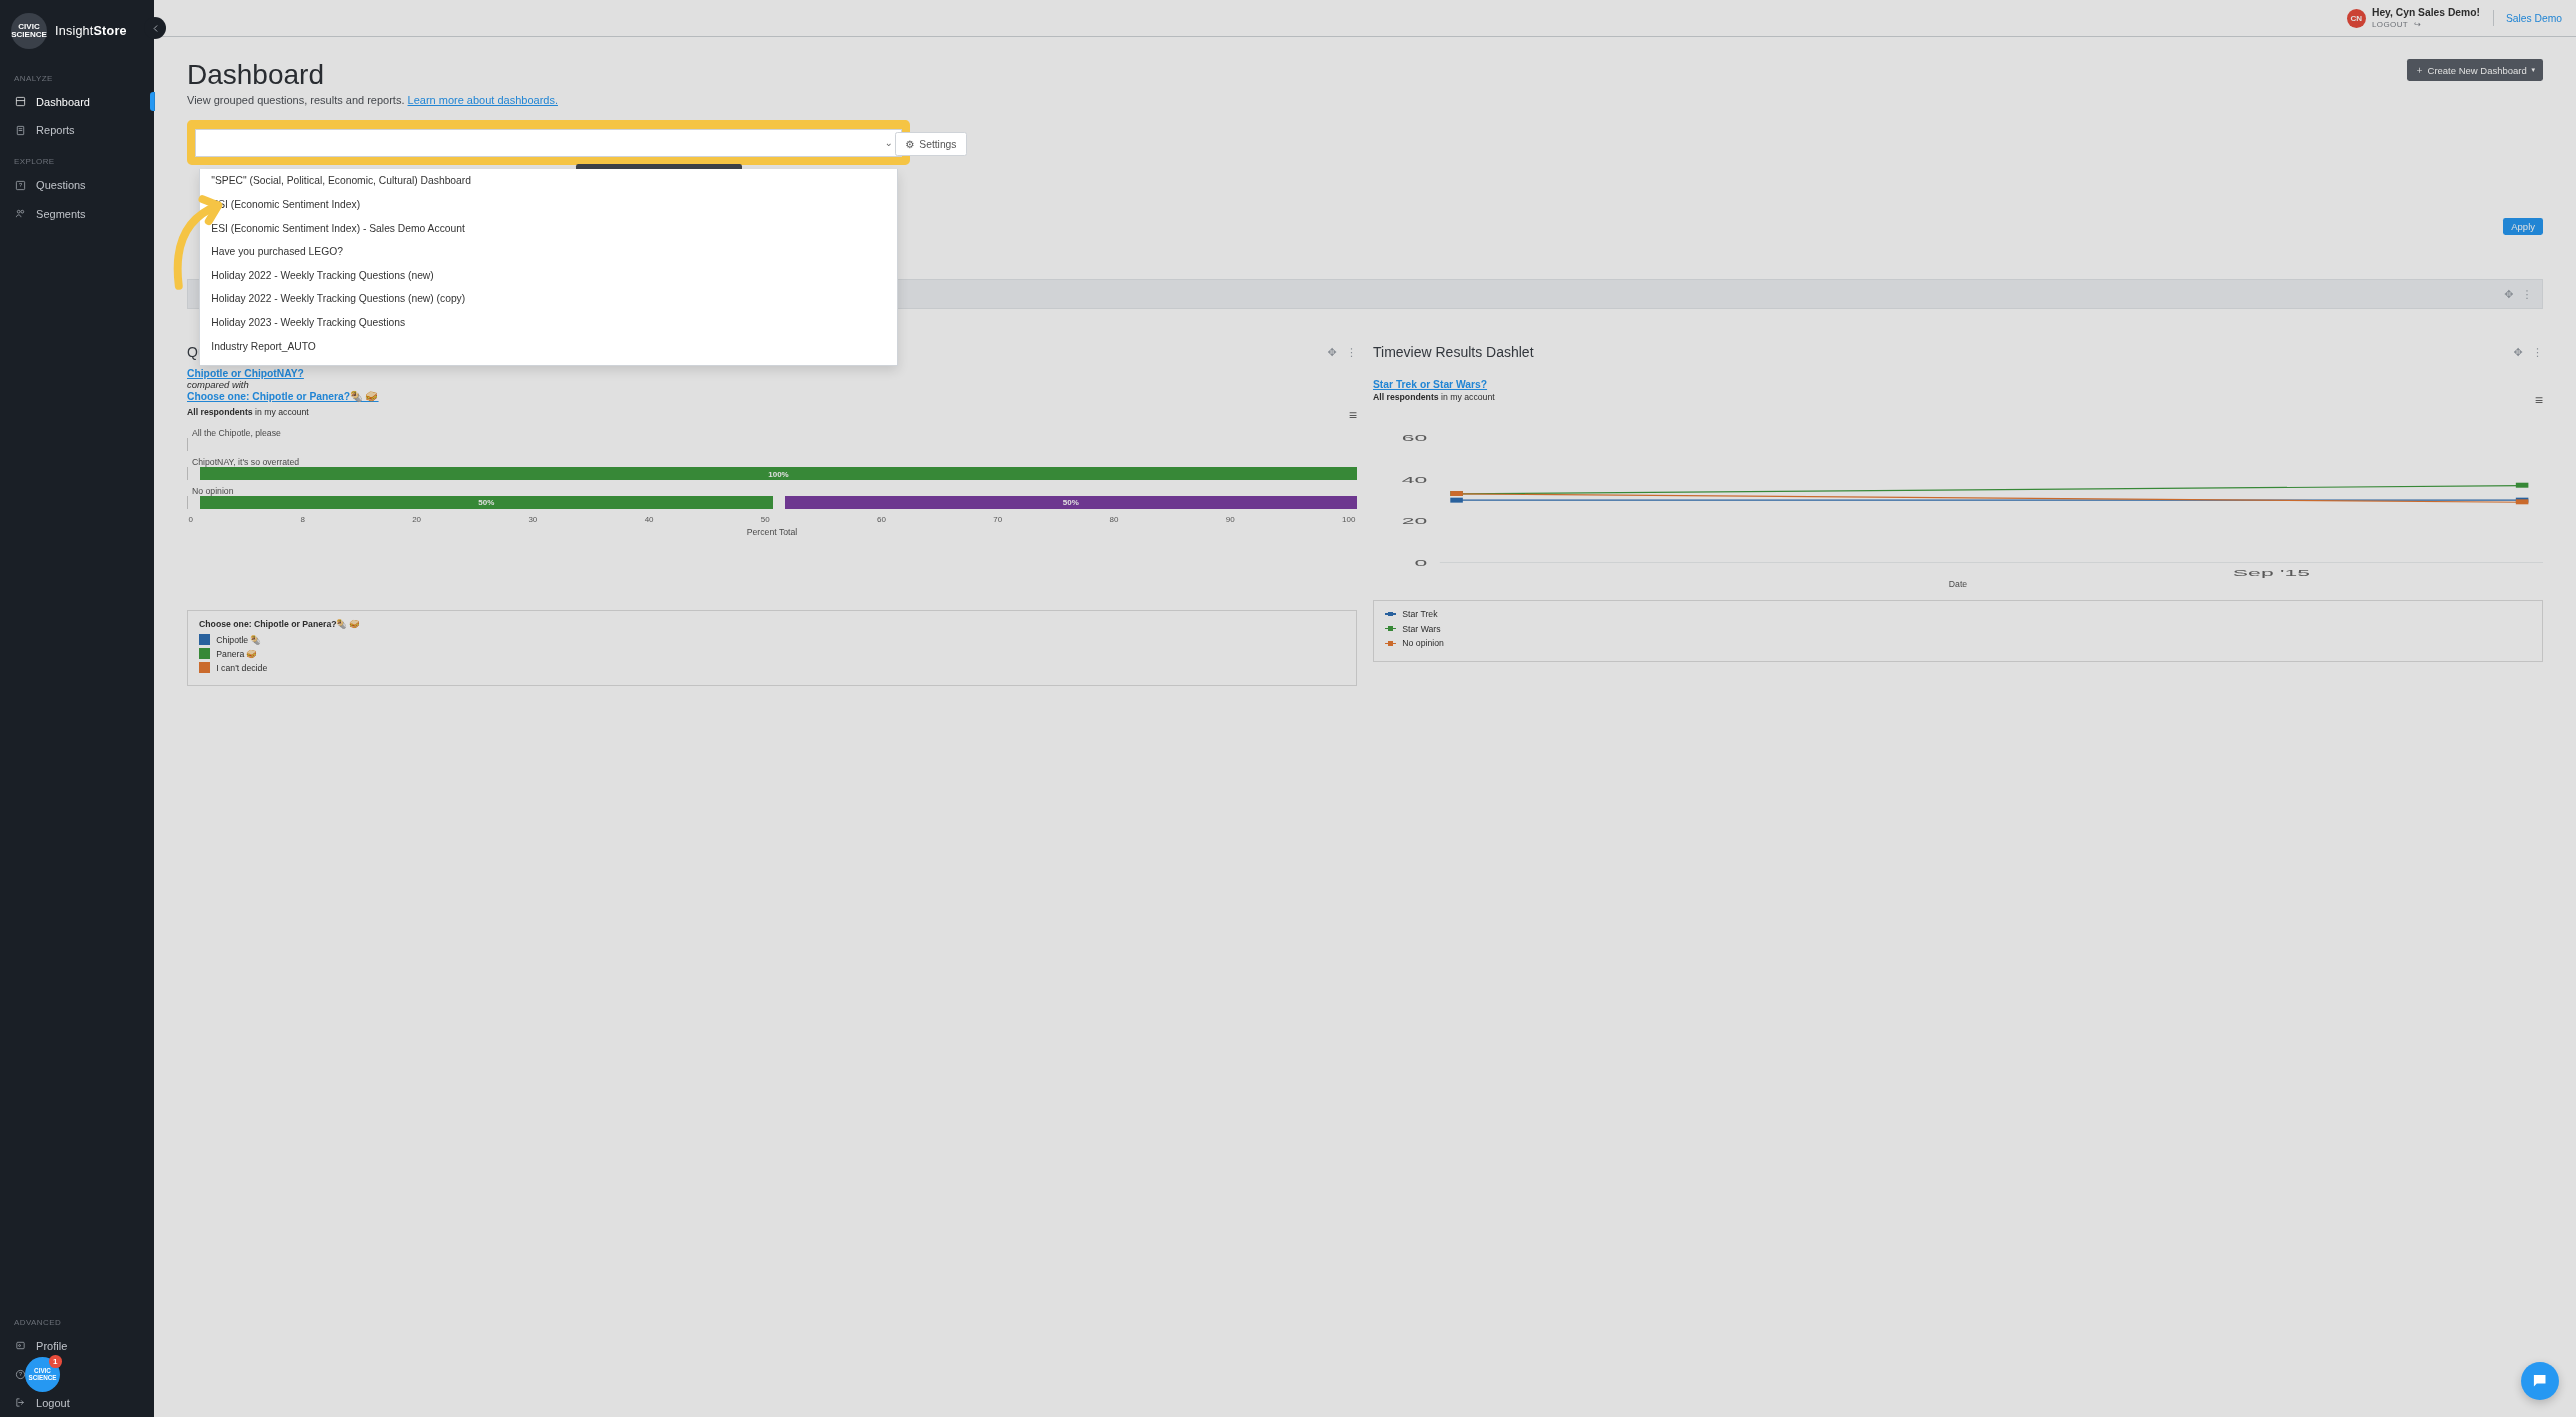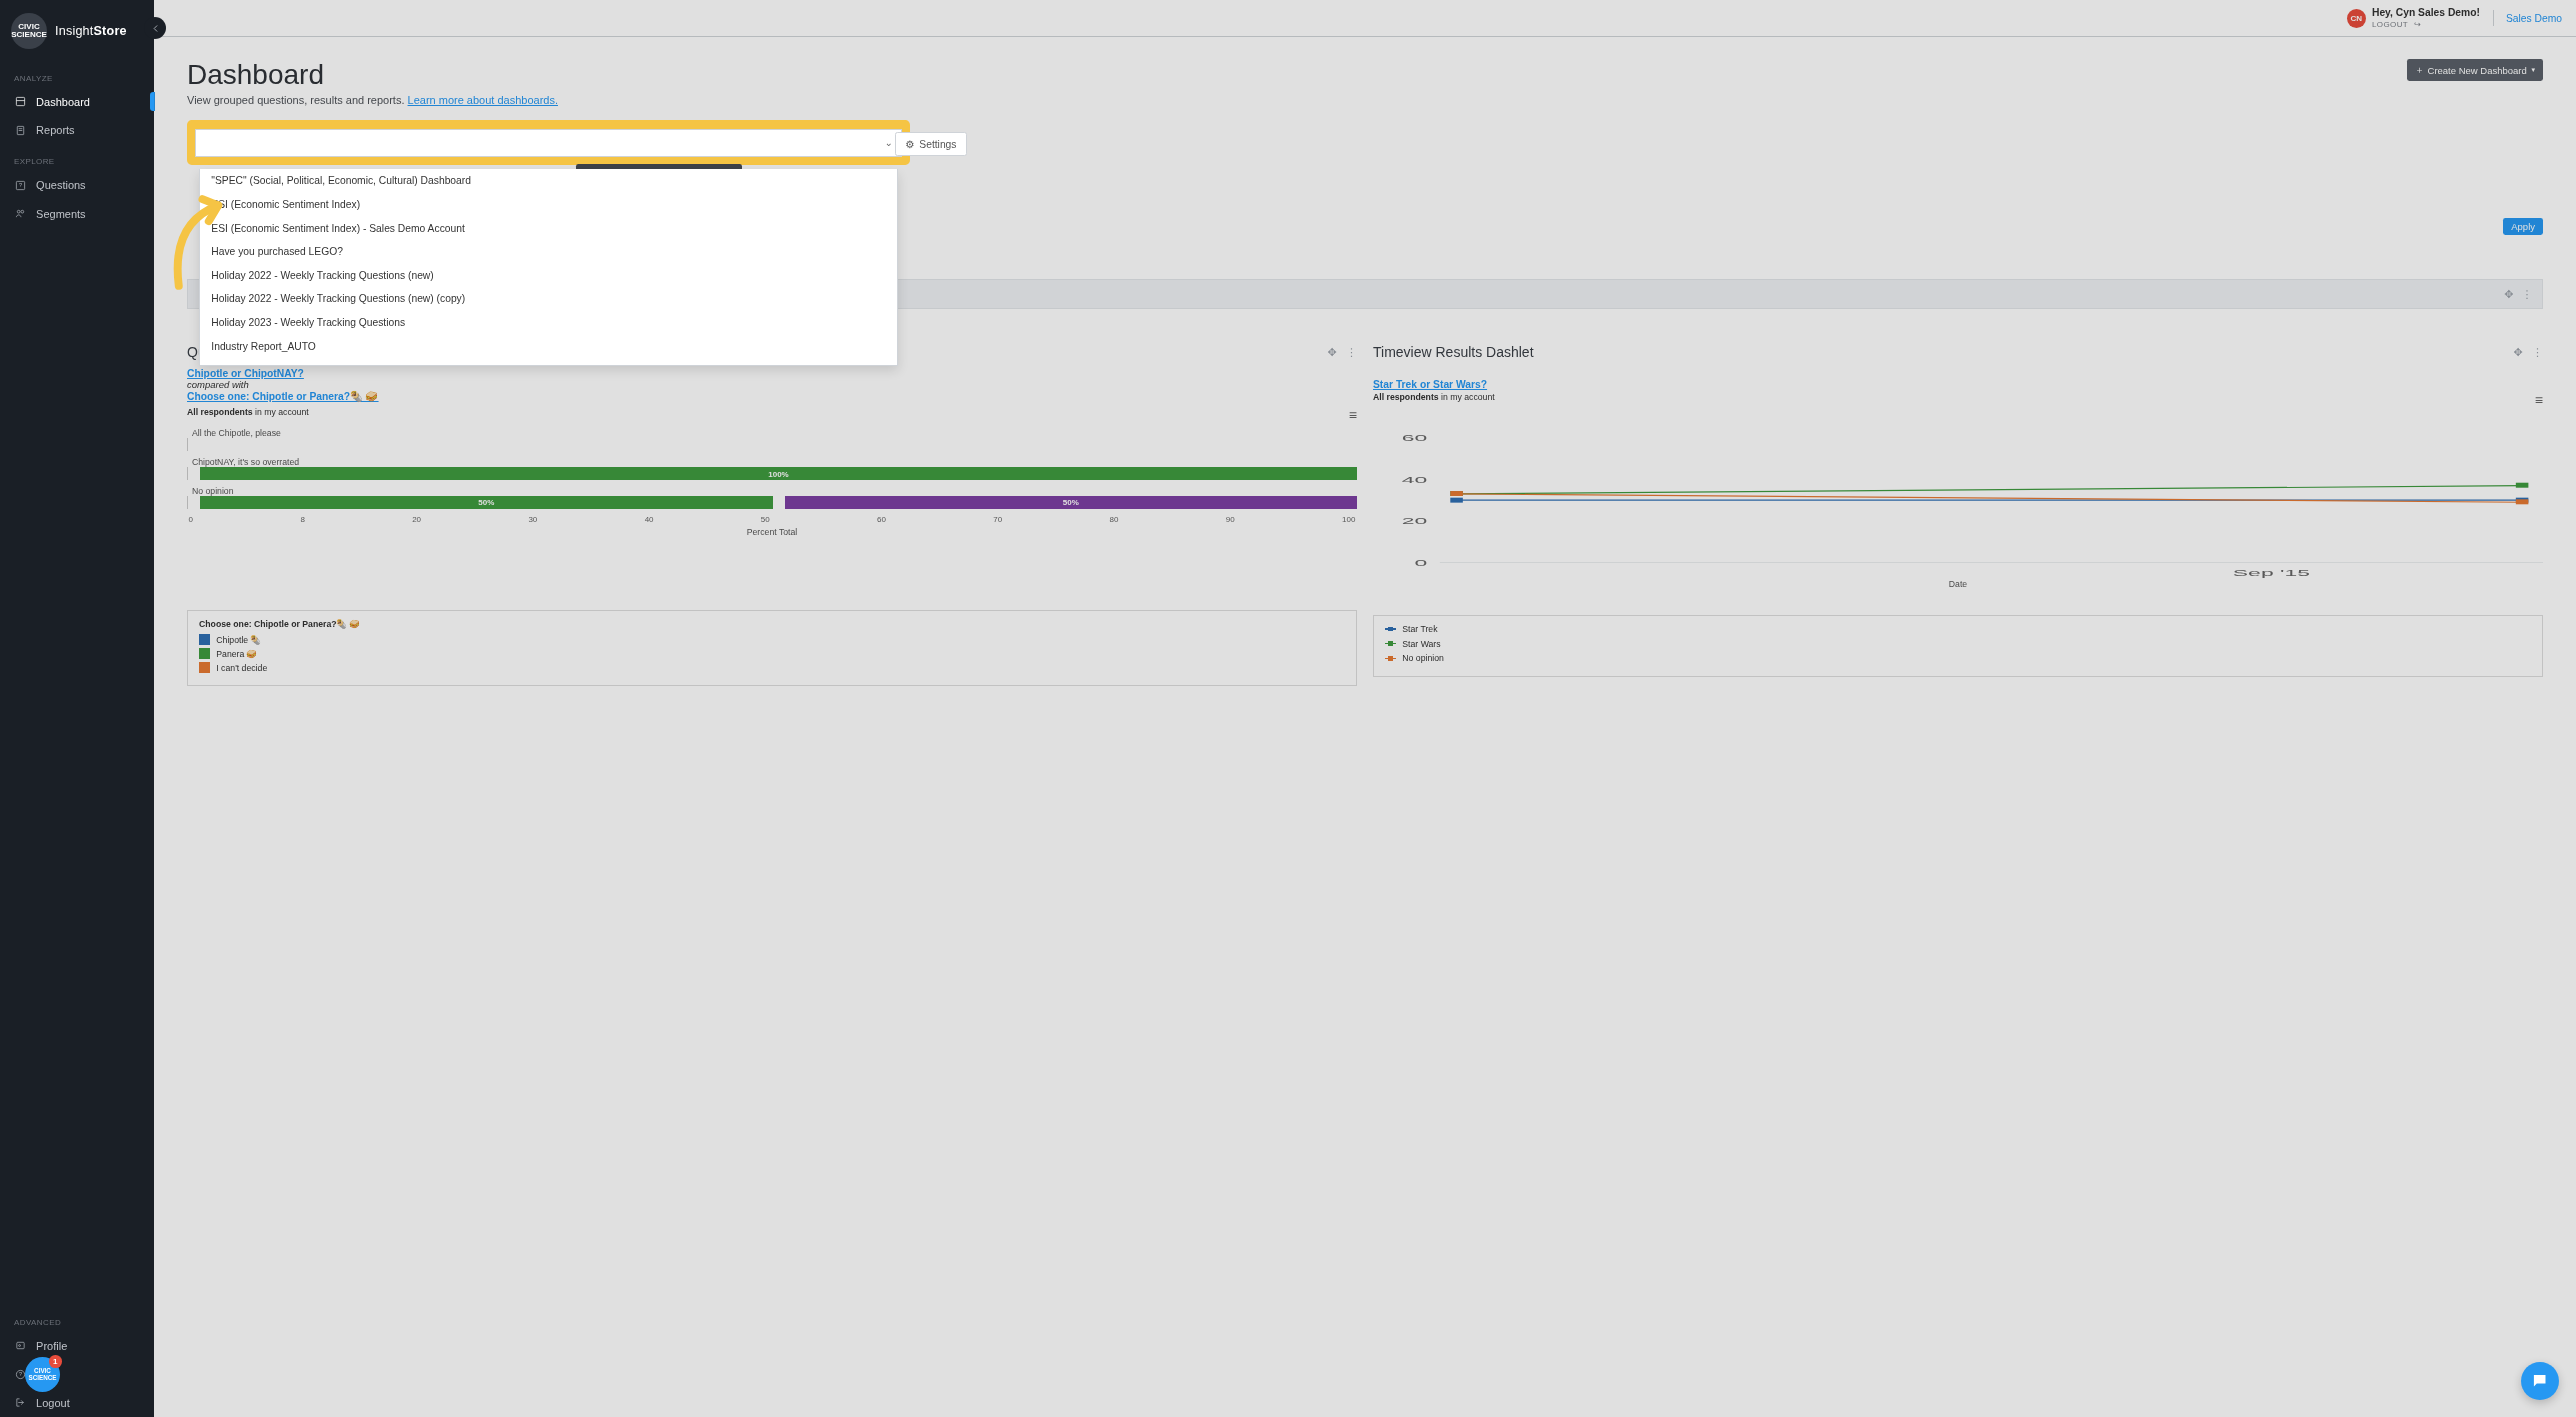--- a/index.html
+++ b/index.html
@@ -93,21 +93,21 @@
 .lg-sw { width:11px; height:11px; margin-right:6.3px; }
 
 
 .linechart { height:166px; margin-top:11px; position:relative; }
 .linechart svg { width:100%; height:100%; }
 .yaxis-lbl { font-size:11px; fill:#666; text-anchor:end; }
 .grid-line { stroke:#e5e8eb; stroke-width:1; }
 .series-line { stroke-width:1.4; fill:none; }
 .x-lbl-c { font-size:11px; fill:#666; text-anchor:middle; }
 .date-lbl { text-align:center; font-size:8.7px; color:#555; }
-.legend-right { border:0.8px solid #ddd; margin-top:26px; padding:8px 11px; font-size:8.7px; }
+.legend-right { border:0.8px solid #ddd; margin-top:11px; padding:8px 11px; font-size:8.7px; }
 .lg-item2 { display:flex; align-items:center; margin-bottom:4.7px; }
 .lg-sw2 { width:11px; height:6.3px; margin-right:6.3px; display:flex; align-items:center; justify-content:center; }
 .lg-sw2::before { content:""; width:11px; height:1.6px; background:currentColor; display:block; }
 .lg-sw2::after { content:""; width:4.7px; height:4.7px; background:currentColor; position:absolute; }
 .lg-sw2 { position:relative; }
 
 .chat-bubble { position:fixed; right:17.4px; bottom:17.4px; width:38px; height:38px; border-radius:50%; background:#2698f2; display:flex; align-items:center; justify-content:center; color:#fff; z-index:40; box-shadow:0 3.2px 9.5px rgba(0,0,0,0.2); }
 
 svg.icon-svg { width:11px; height:11px; }
 </style>

